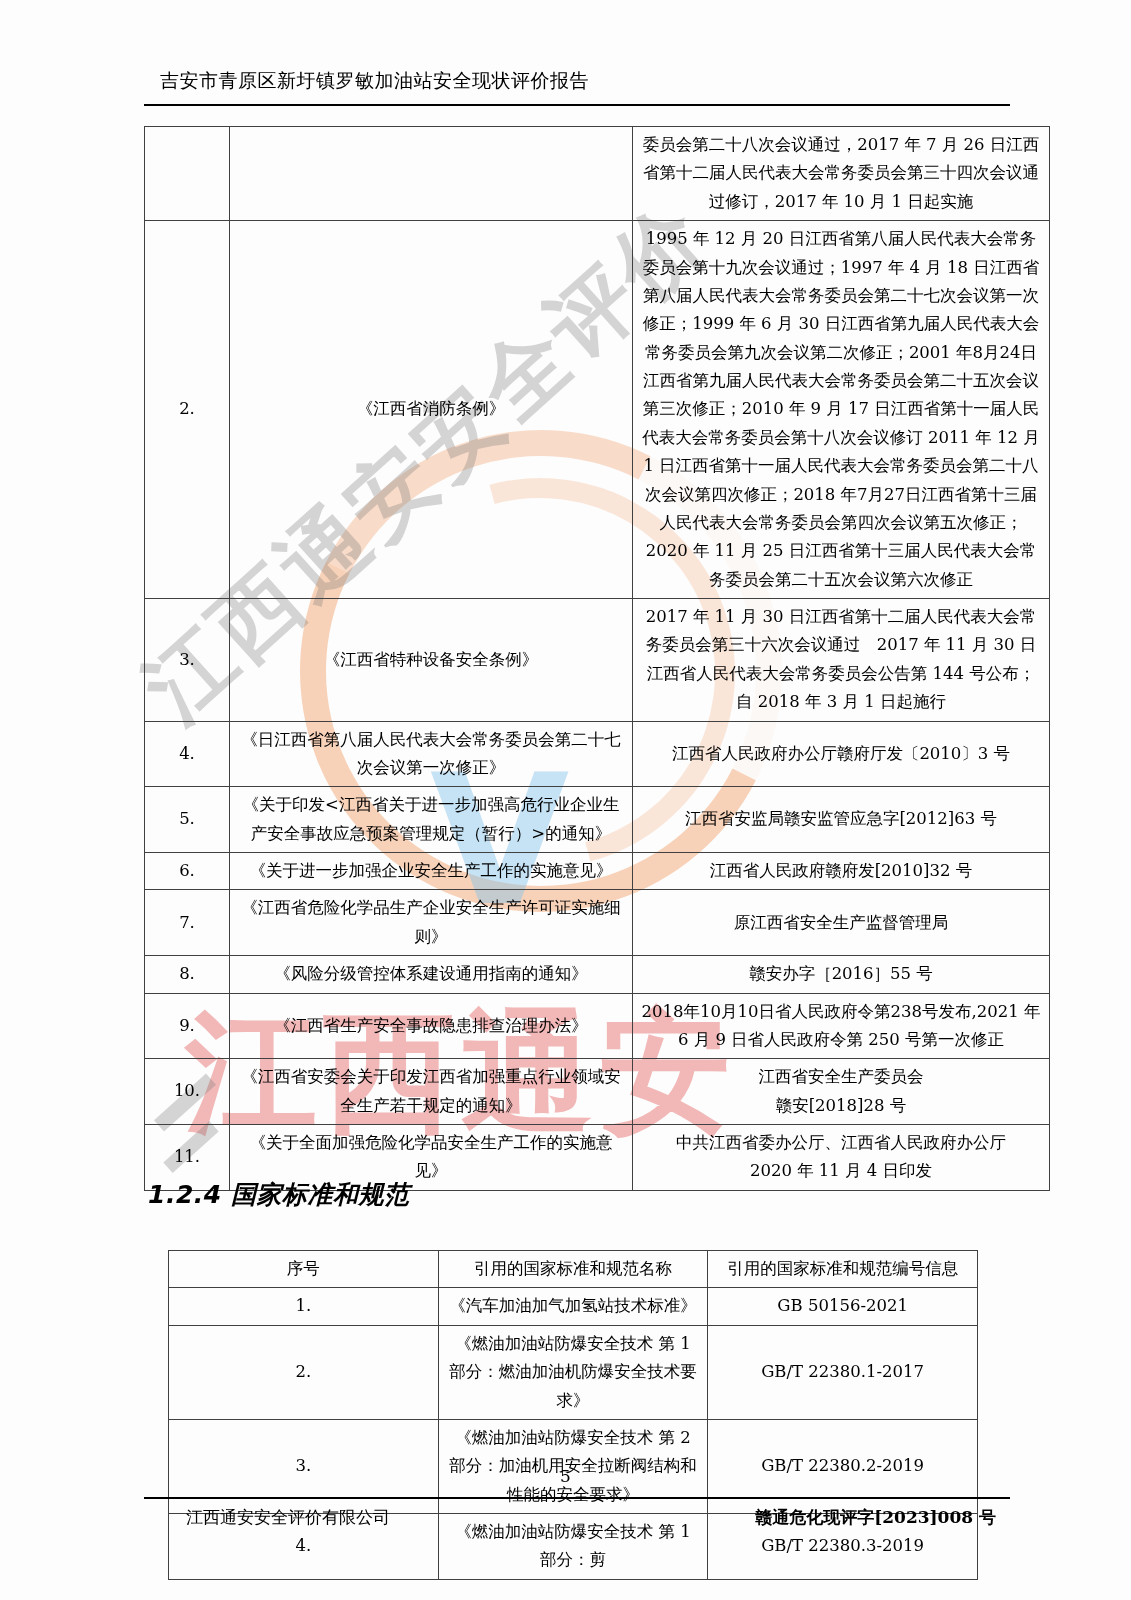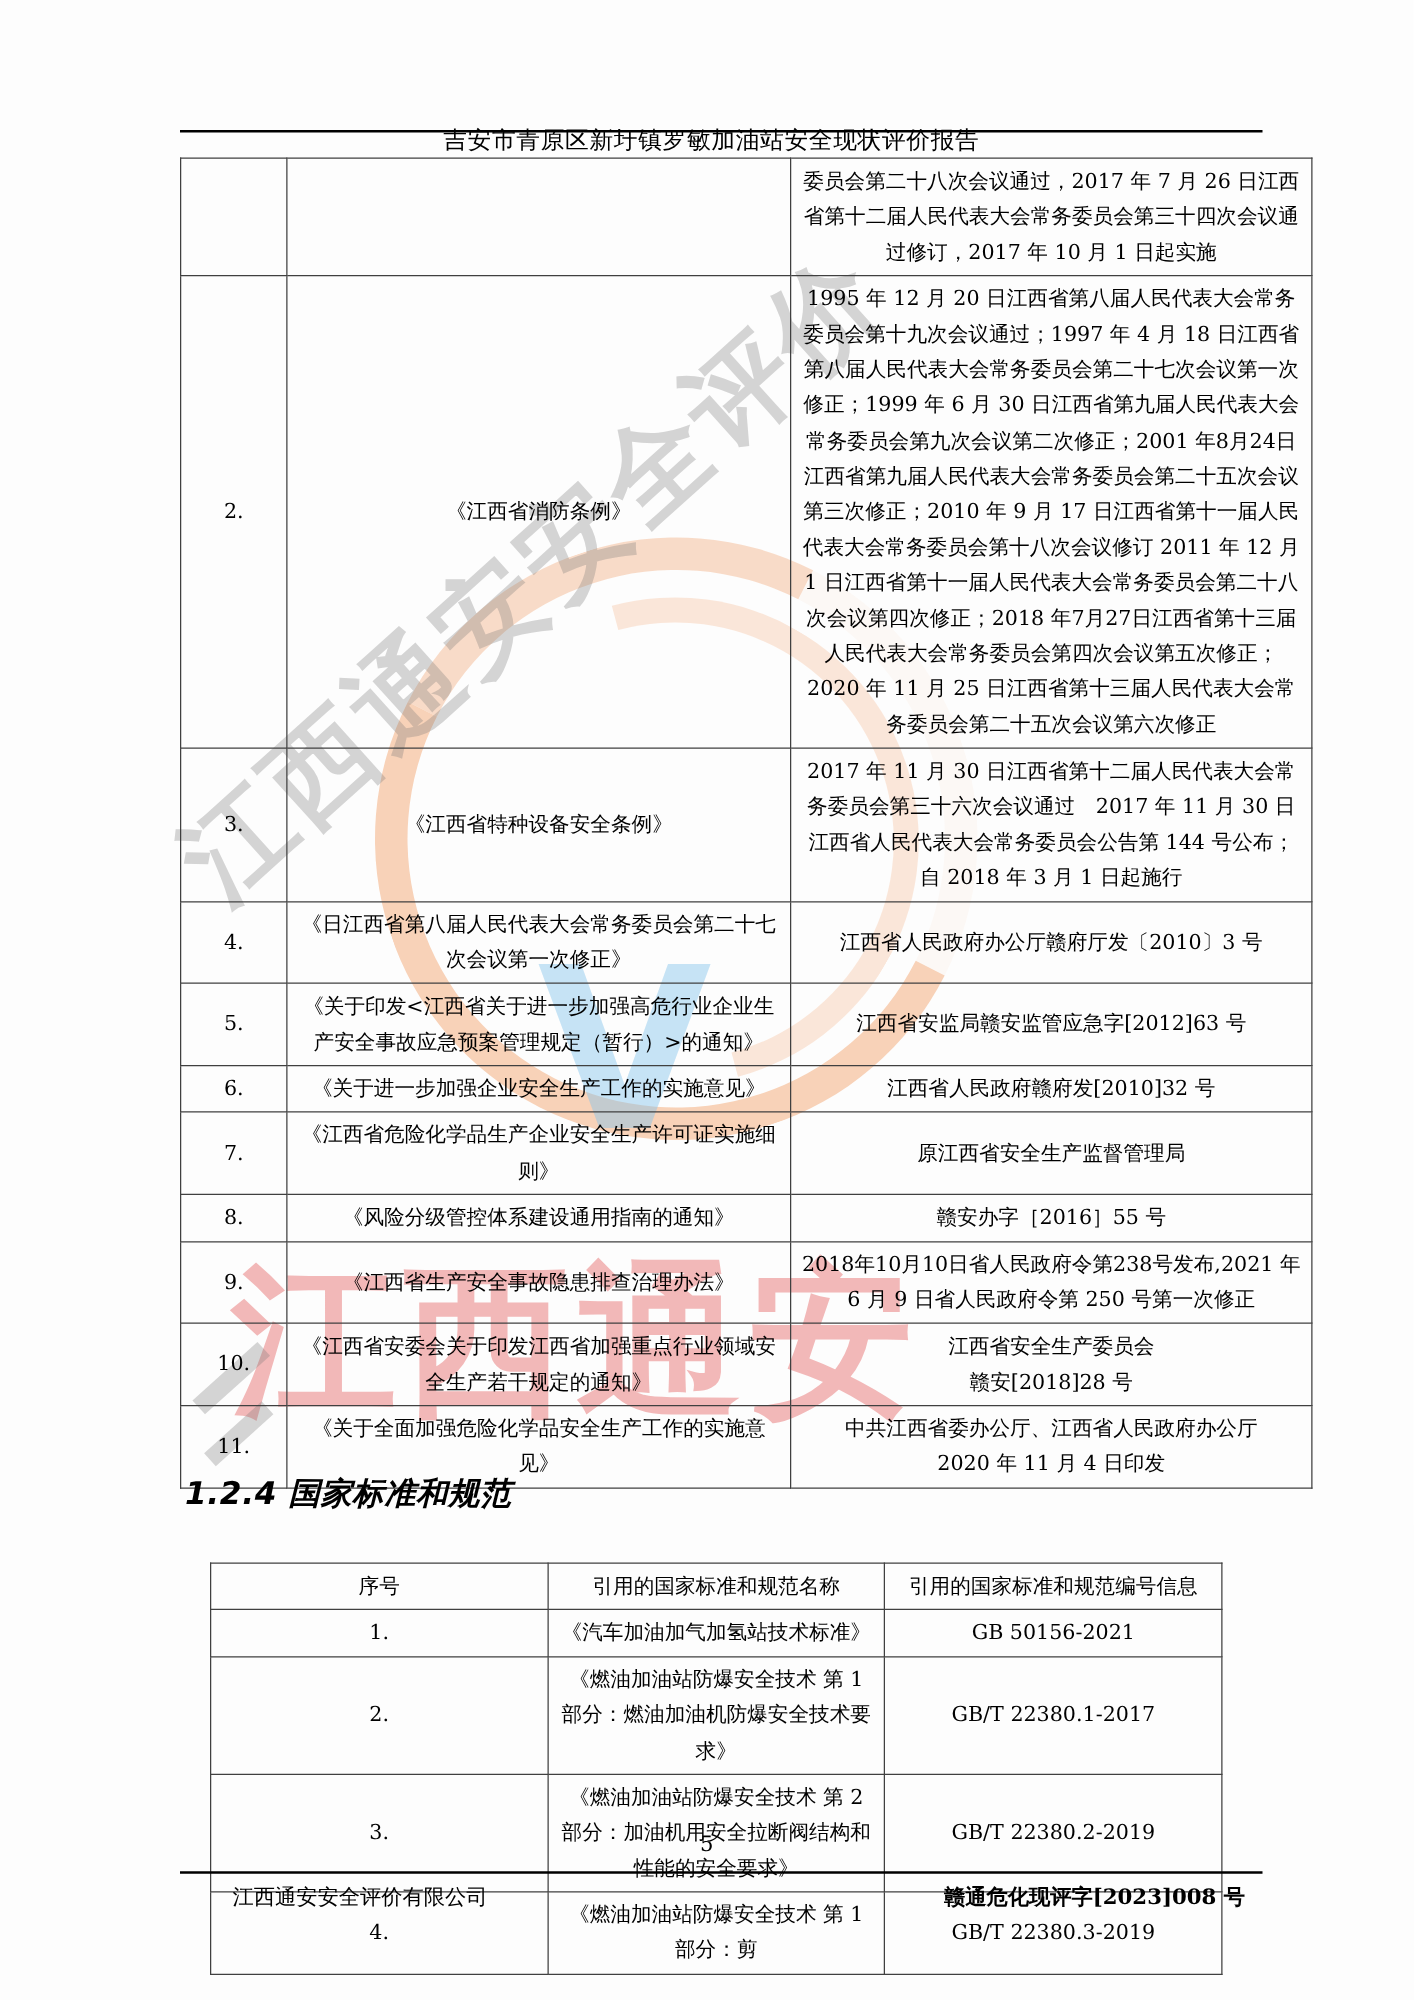--- a/index.html
+++ b/index.html
@@ -96,25 +96,24 @@
 
   
   .content {
     position: relative;
     z-index: 2;
   }
 
   
   .doc-header {
     position: absolute;
-    left: 136px;
+    left: 160px;
     top: 68px;
     width: 866px;
-    text-align: center;
-    margin-top: 32px;
+    text-align: left;
   }
   .doc-header .htitle {
     font-size: 19px;
     letter-spacing: 0.5px;
     font-weight: 400;
     line-height: 1.3;
   }
   .header-rule {
     position: absolute;
     left: 144px;

